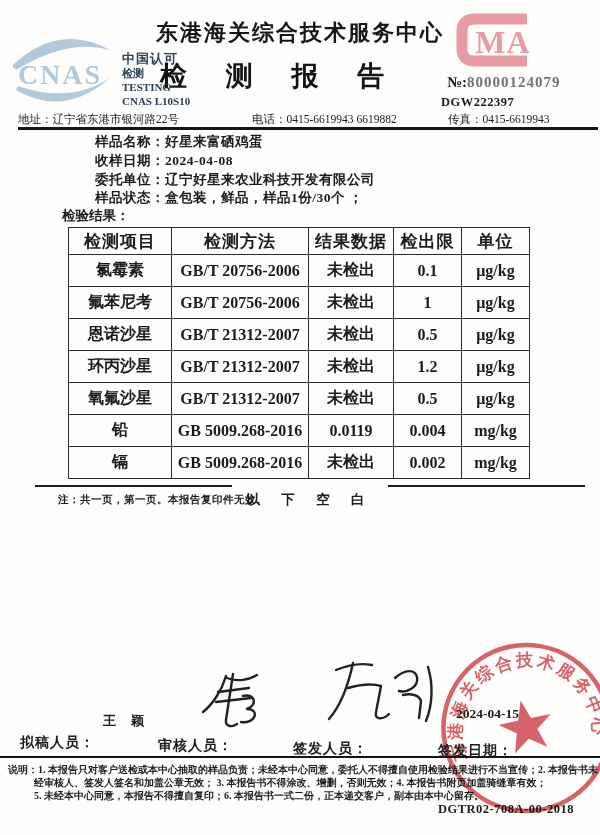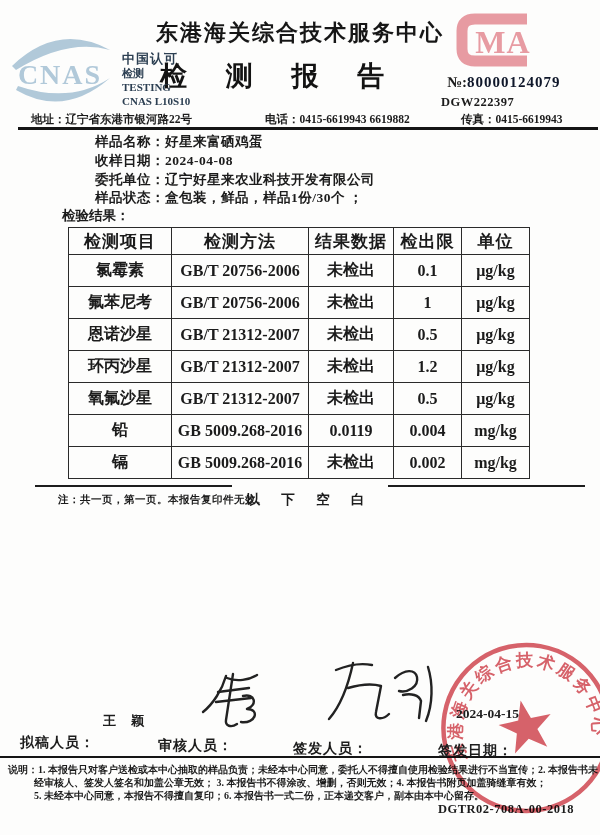--- a/index.html
+++ b/index.html
@@ -25,25 +25,25 @@
   }
   .report-title{
     left:0;right:40px;top:58px;text-align:center;
     font-size:27px;font-weight:bold;letter-spacing:16px;color:#131313;
   }
   .cnas-wrap{left:6px;top:26px;width:110px;height:88px;opacity:.85;}
   .accred{left:122px;top:52px;font-size:11px;line-height:14px;color:#2c3f52;font-weight:bold;}
   .accred .l1{font-size:13px;letter-spacing:1px;}
   .cma-wrap{left:453px;top:12px;width:96px;height:56px;opacity:.8;}
   .report-no{left:447px;top:74px;font-size:15px;font-weight:bold;}
-  .report-no .num{color:#0f172a;letter-spacing:1px;}
+  .report-no .num{color:#737373;letter-spacing:1px;}
   .report-code{left:441px;top:95px;font-size:12.5px;font-weight:bold;letter-spacing:.5px;}
 
   
-  .contact{top:112px;left:0;right:0;height:16px;font-size:11.5px;font-weight:bold;margin-left:13px;}
+  .contact{top:112px;left:0;right:0;height:16px;font-size:11.5px;font-weight:normal;}
   .contact .seg{position:absolute;white-space:nowrap;}
   .seg-addr{left:18px;} .seg-phone{left:252px;} .seg-fax{left:448px;}
   .rule-thick{top:127px;left:18px;right:2px;height:2.5px;background:#151515;}
 
   
   .info-line{left:95px;font-size:13.5px;font-weight:bold;white-space:nowrap;letter-spacing:.5px;}
   .results-label{left:62px;top:207px;font-size:13.5px;font-weight:bold;}
 
   
   table.results{

